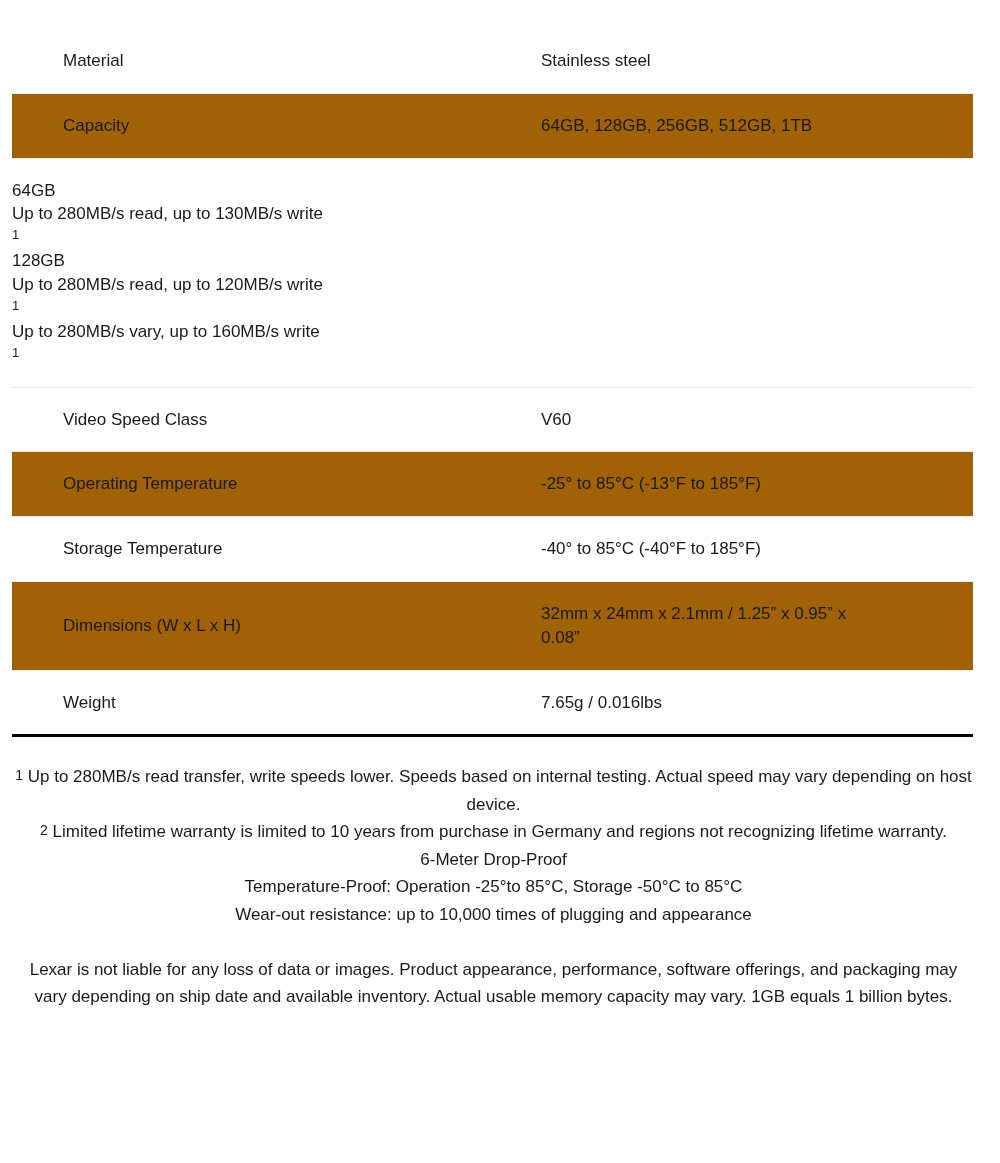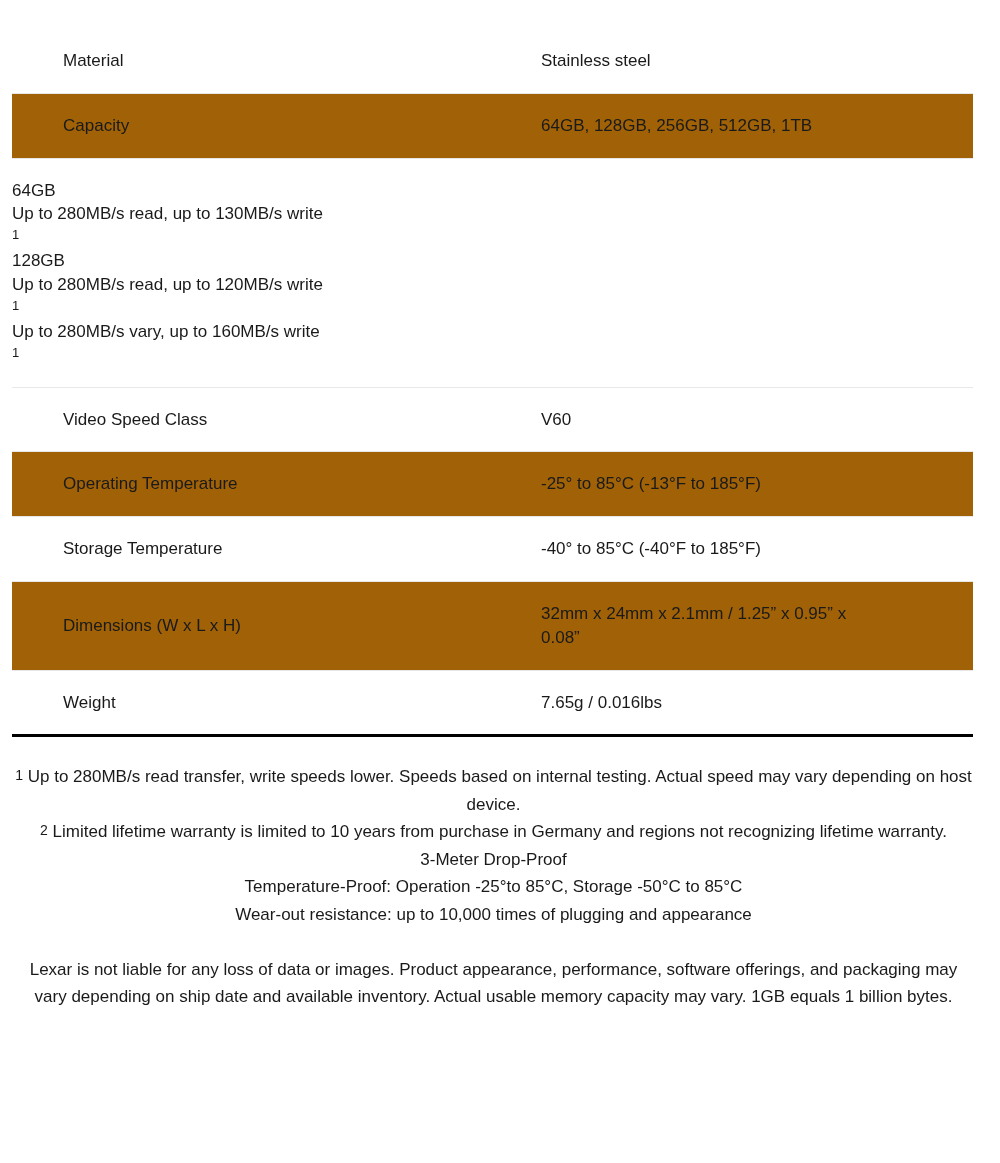--- a/index.html
+++ b/index.html
@@ -128,19 +128,19 @@
         <div class="cell value" data-name="spec-value">
           <div class="vline" data-name="spec-value-line">7.65g / 0.016lbs</div>
         </div>
       </div>
     </section>
 
   <section class="footnotes" data-name="footnotes">
     <div data-name="footnotes-list">
         <div class="fline" data-name="footnote-line"><sup data-name="footnote-marker">1</sup> <span data-name="footnote-text">Up to 280MB/s read transfer, write speeds lower. Speeds based on internal testing. Actual speed may vary depending on host device.</span></div>
         <div class="fline" data-name="footnote-line"><sup data-name="footnote-marker">2</sup> <span data-name="footnote-text">Limited lifetime warranty is limited to 10 years from purchase in Germany and regions not recognizing lifetime warranty.</span></div>
-        <div class="fline" data-name="footnote-line"><span data-name="footnote-text">3-Meter Drop-Proof</span></div>
+        <div class="fline" data-name="footnote-line"><span data-name="footnote-text">6-Meter Drop-Proof</span></div>
         <div class="fline" data-name="footnote-line"><span data-name="footnote-text">Temperature-Proof: Operation -25°to 85°C, Storage -50°C to 85°C</span></div>
         <div class="fline" data-name="footnote-line"><span data-name="footnote-text">Wear-out resistance: up to 10,000 times of plugging and appearance</span></div>
       </div>
     <p class="disclaimer" data-name="disclaimer">Lexar is not liable for any loss of data or images. Product appearance, performance, software offerings, and packaging may vary depending on ship date and available inventory. Actual usable memory capacity may vary. 1GB equals 1 billion bytes.</p>
   </section>
 </main>
 
 </body></html>

